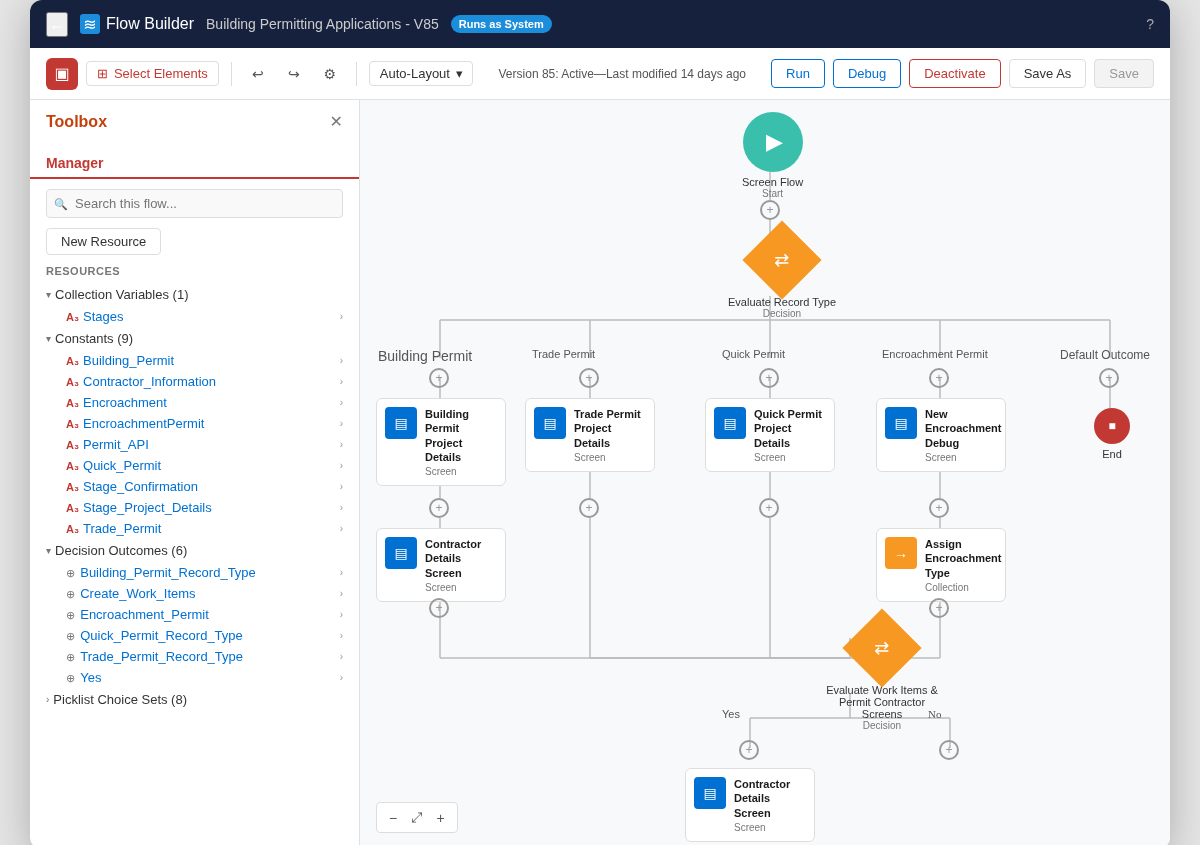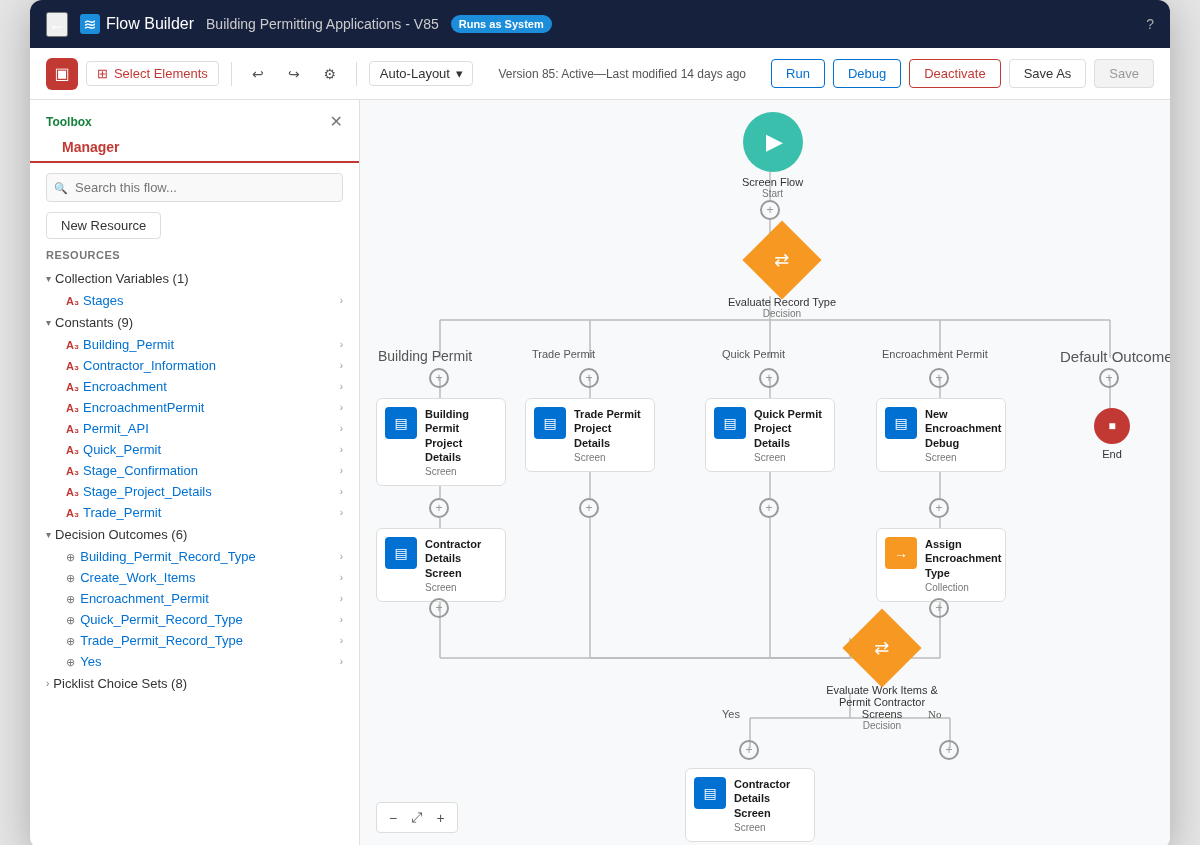--- a/index.html
+++ b/index.html
@@ -28,21 +28,21 @@
     .btn-danger-outline { background: #fff; border: 1px solid #c23934; color: #c23934; }
     .btn-disabled { background: #f3f3f3; color: #999; border: 1px solid #ddd; cursor: default; }
     .btn-saveas { background: #fff; border: 1px solid #ddd; color: #333; }
 
     
     .main { display: flex; height: 749px; }
 
     
     .sidebar { width: 330px; border-right: 1px solid #e0e0e0; display: flex; flex-direction: column; overflow: hidden; }
     .sidebar-header { padding: 12px 16px 0; display: flex; align-items: center; justify-content: space-between; }
-    .sidebar-title { font-size: 12px; font-weight: 700; color: #15803d; }
+    .sidebar-title { font-size: 16px; font-weight: 700; color: #c2410c; }
     .sidebar-close { font-size: 16px; color: #777; cursor: pointer; background: none; border: none; }
     .sidebar-tab-label { font-size: 14px; font-weight: 600; color: #c23934; padding-bottom: 6px; display: block; }
     .sidebar-search { padding: 10px 16px; }
     .sidebar-search input { width: 100%; border: 1px solid #ddd; border-radius: 4px; padding: 6px 10px 6px 28px; font-size: 13px; background: #f9f9f9; }
     .search-wrap { position: relative; }
     .search-wrap::before { content: '🔍'; position: absolute; left: 8px; top: 50%; transform: translateY(-50%); font-size: 11px; }
     .new-resource { margin: 0 16px 10px; }
     .new-resource-btn { border: 1px solid #ddd; background: #fff; border-radius: 4px; padding: 5px 14px; font-size: 13px; cursor: pointer; color: #333; }
     .sidebar-resources { padding: 0 16px; font-size: 11px; font-weight: 700; color: #777; letter-spacing: 0.5px; text-transform: uppercase; }
     .sidebar-list { overflow-y: auto; flex: 1; padding: 6px 0; }
@@ -119,21 +119,21 @@
     <button class="btn btn-disabled">Save</button>
   </div>
 
   <div class="main">
 
     <div class="sidebar">
       <div class="sidebar-header">
         <span class="sidebar-title">Toolbox</span>
         <button class="sidebar-close">✕</button>
       </div>
-      <div style="padding: 0 32px; margin-top:8px; border-bottom: 2px solid #c23934;">
+      <div style="padding: 0 16px; margin-top:24px; border-bottom: 2px solid #c23934;">
         <span class="sidebar-tab-label">Manager</span>
       </div>
       <div class="sidebar-search">
         <div class="search-wrap">
           <input type="text" placeholder="Search this flow..." style="">
         </div>
       </div>
       <div class="new-resource">
         <button class="new-resource-btn">New Resource</button>
       </div>
@@ -312,21 +312,21 @@
               <div class="node-decision-inner">⇄</div>
             </div>
             <div class="node-label" style="margin-top:8px;">Evaluate Record Type</div>
             <div class="node-sublabel">Decision</div>
           </div>
 
           <div style="position:absolute; left:18px; top:248px; font-size:14px; color:#555;">Building Permit</div>
           <div style="position:absolute; left:172px; top:248px; font-size:11px; color:#555;">Trade Permit</div>
           <div style="position:absolute; left:362px; top:248px; font-size:11px; color:#555;">Quick Permit</div>
           <div style="position:absolute; left:522px; top:248px; font-size:11px; color:#555;">Encroachment Permit</div>
-          <div style="position:absolute; left:700px; top:248px; font-size:15px; color:#555;">Default Outcome</div>
+          <div style="position:absolute; left:700px; top:248px; font-size:12px; color:#555;">Default Outcome</div>
 
           <div style="position:absolute; left:69px; top:268px;">
               <div class="plus-circle">+</div>
             </div>
           <div style="position:absolute; left:219px; top:268px;">
               <div class="plus-circle">+</div>
             </div>
           <div style="position:absolute; left:399px; top:268px;">
               <div class="plus-circle">+</div>
             </div>

